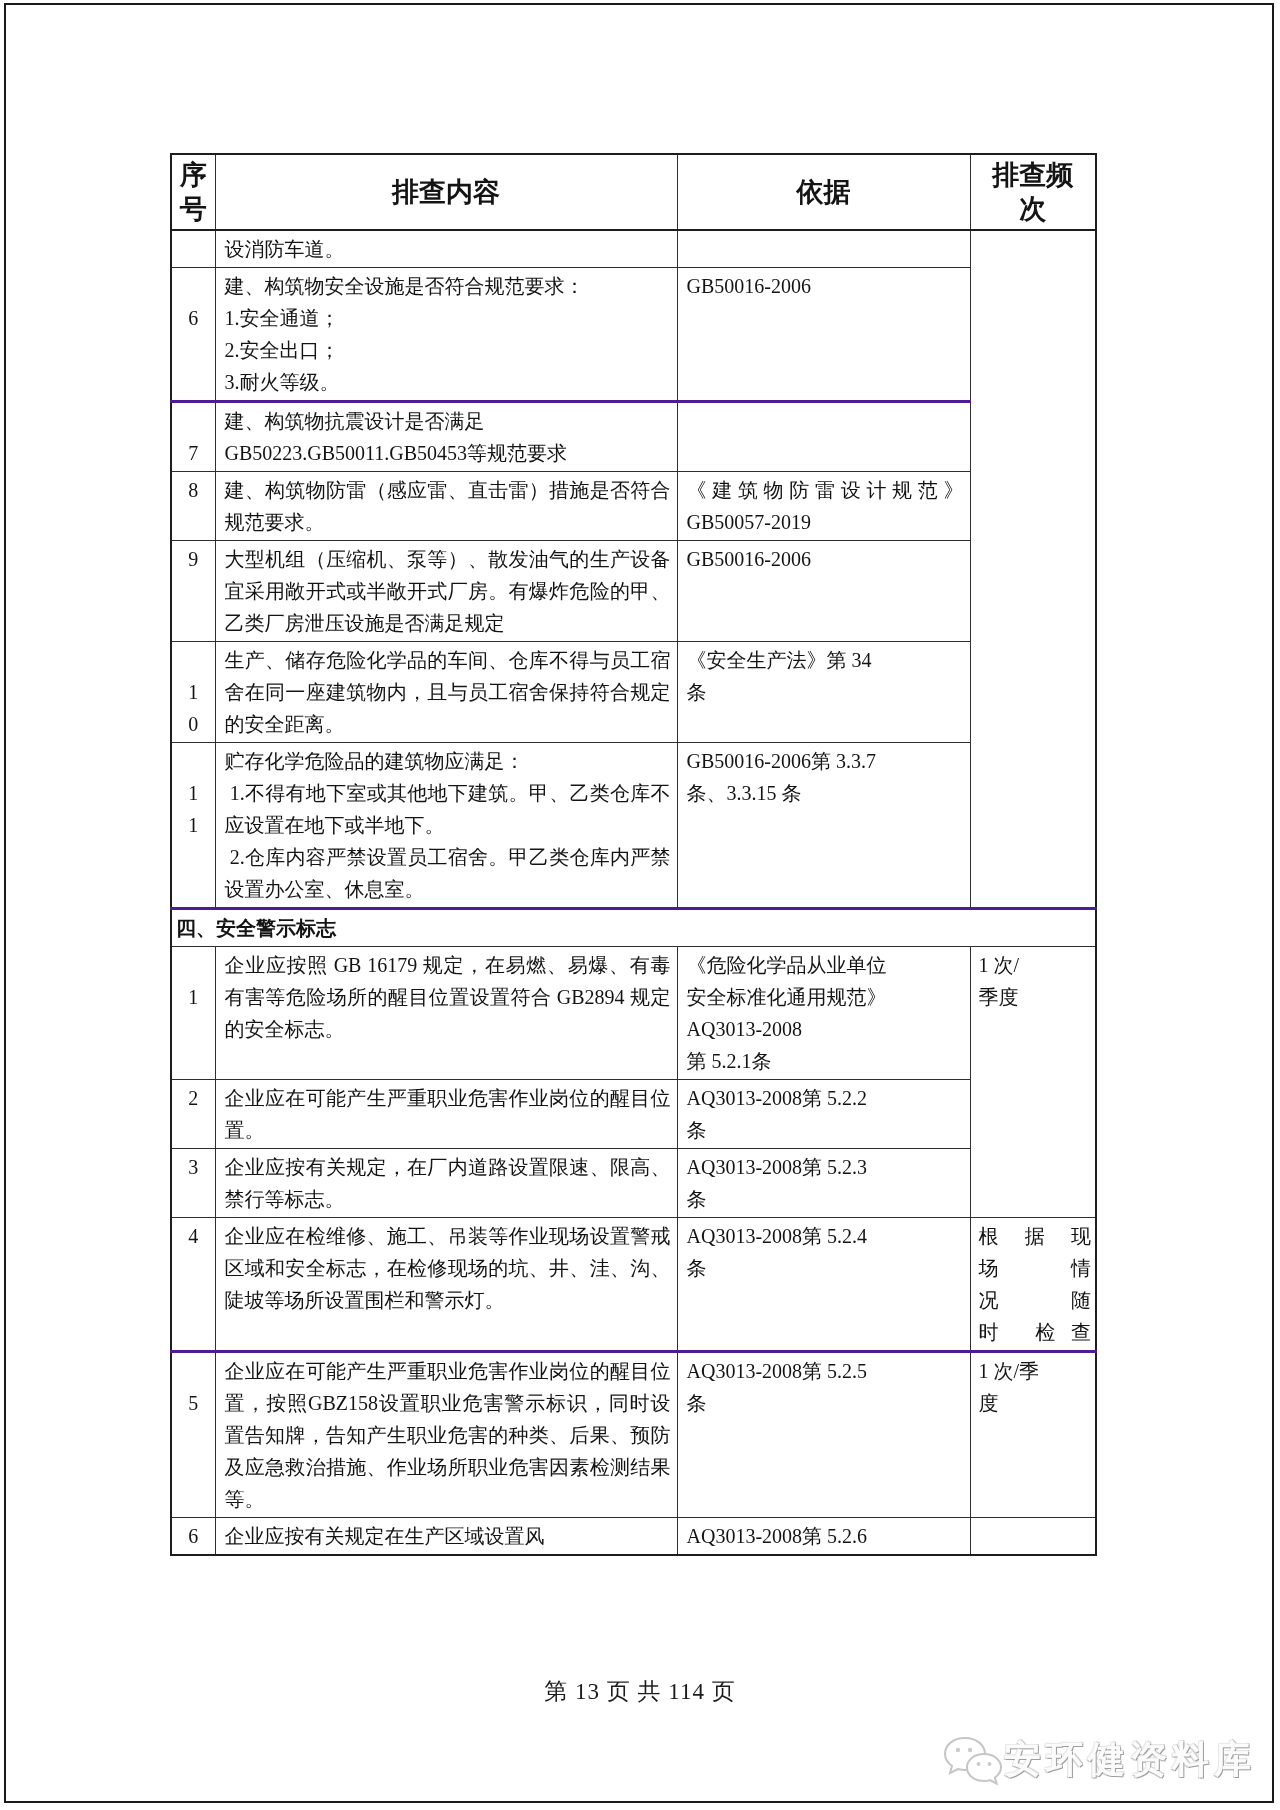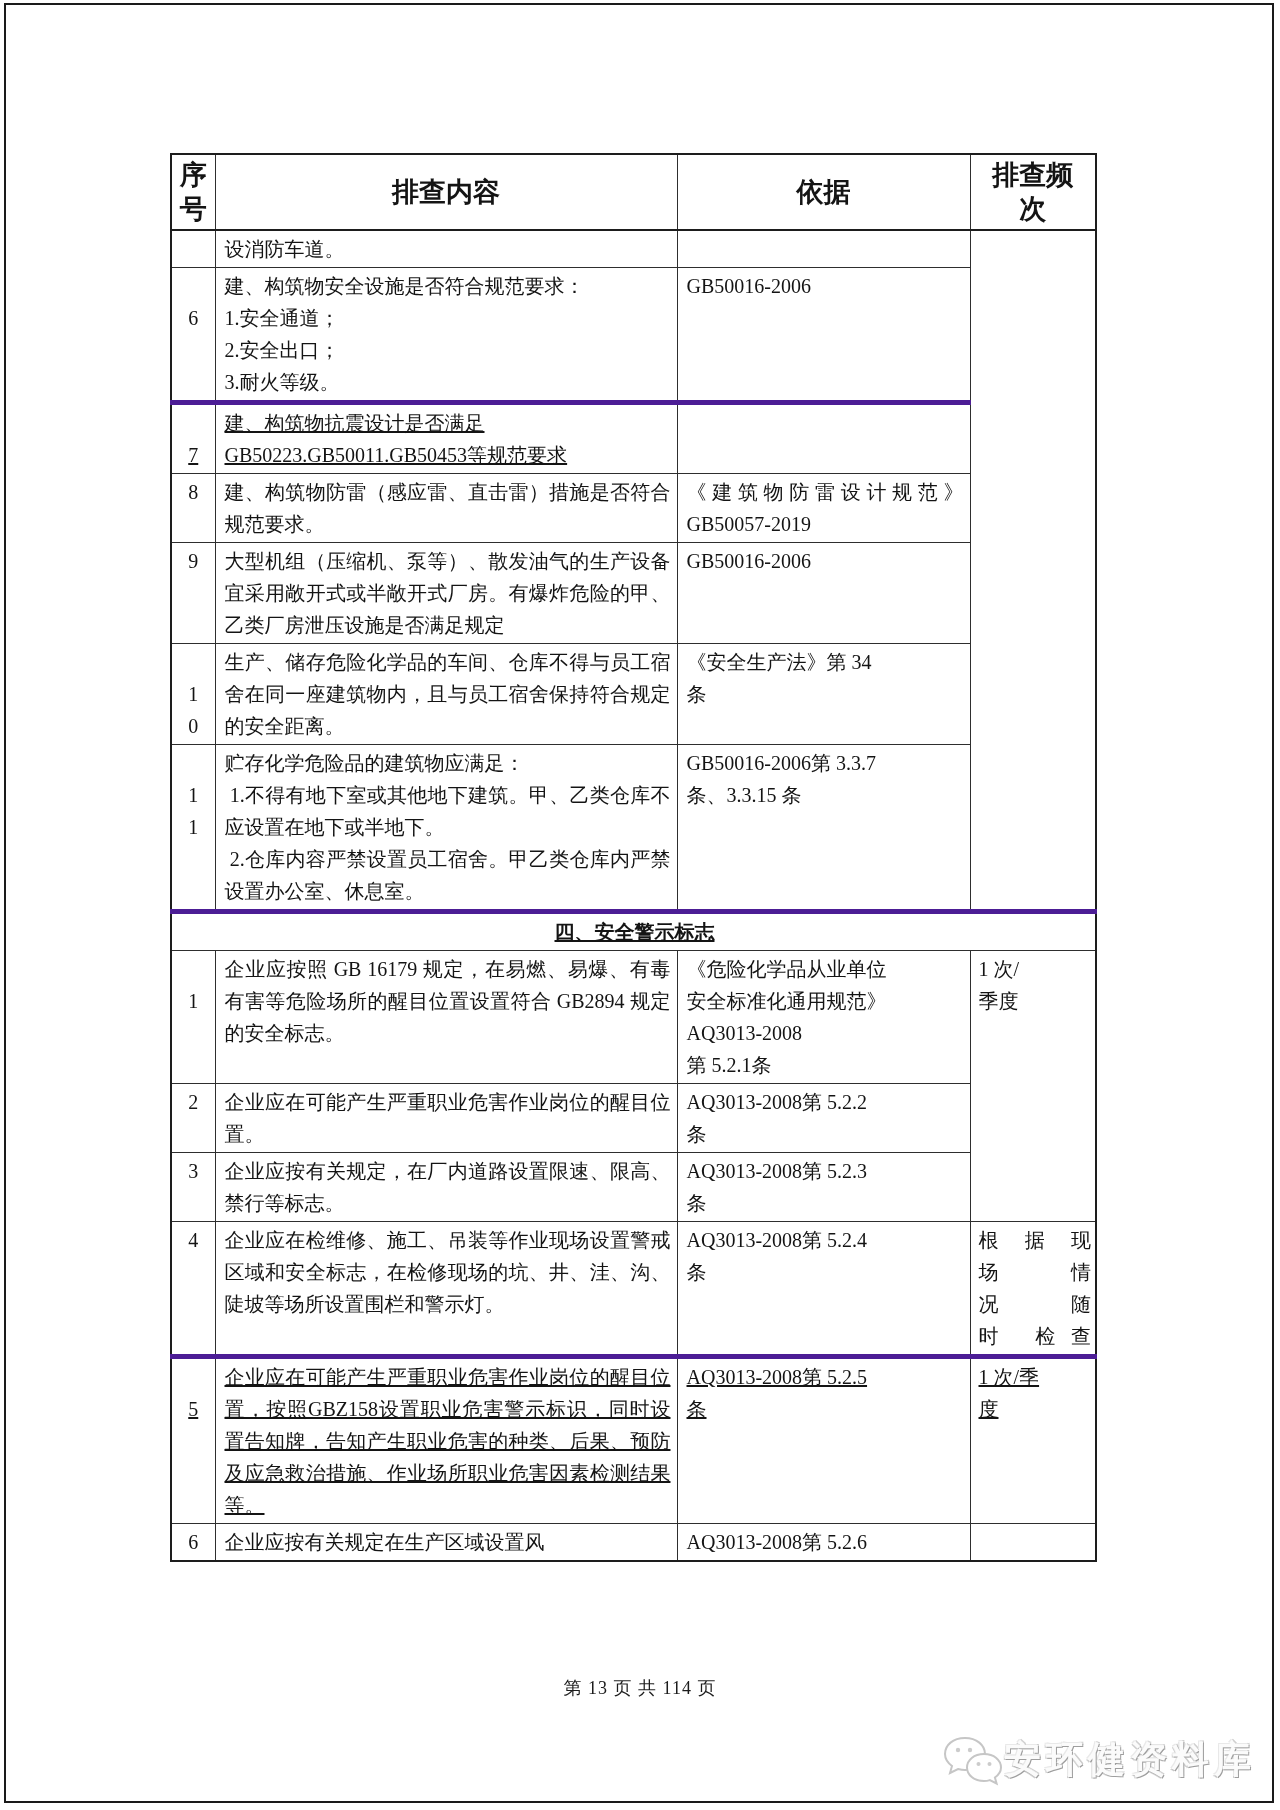--- a/index.html
+++ b/index.html
@@ -34,27 +34,27 @@
     padding:2px 6px 2px 9px;
     text-align:justify;
   }
   td.num{
     text-align:center;padding:2px 2px;
   }
   td.num-upper{padding-top:34px;}
   td.num-bottom{vertical-align:bottom;}
   td.freq{padding:2px 4px 2px 8px;}
   td.freq-just{text-align-last:justify;}
-  tr.thick > td{border-top:5px solid #4c1d95;text-decoration:underline;}
+  tr.thick > td{border-top:3px solid #4c1d95;}
   tr.section-row td{
-    font-weight:bold;text-align:center;padding:2px 2px 2px 4px;
+    font-weight:bold;text-align:left;padding:2px 2px 2px 4px;
   }
   .page-footer{
     position:absolute;left:0;top:1676px;width:100%;
-    text-align:center;font-size:18px;letter-spacing:1px;color:#1c1c1c;
+    text-align:center;font-size:23px;letter-spacing:1px;color:#1c1c1c;
   }
   .watermark{
     position:absolute;right:24px;top:1732px;
     display:flex;align-items:center;
   }
   .watermark-text{
     font-size:37px;letter-spacing:5px;font-weight:bold;
     color:#fbfbfb;
     text-shadow:1px 1px 0 #9e9e9e,-1px -1px 0 #e9e9e9,1px -1px 0 #cfcfcf,-1px 1px 0 #cfcfcf;
   }

